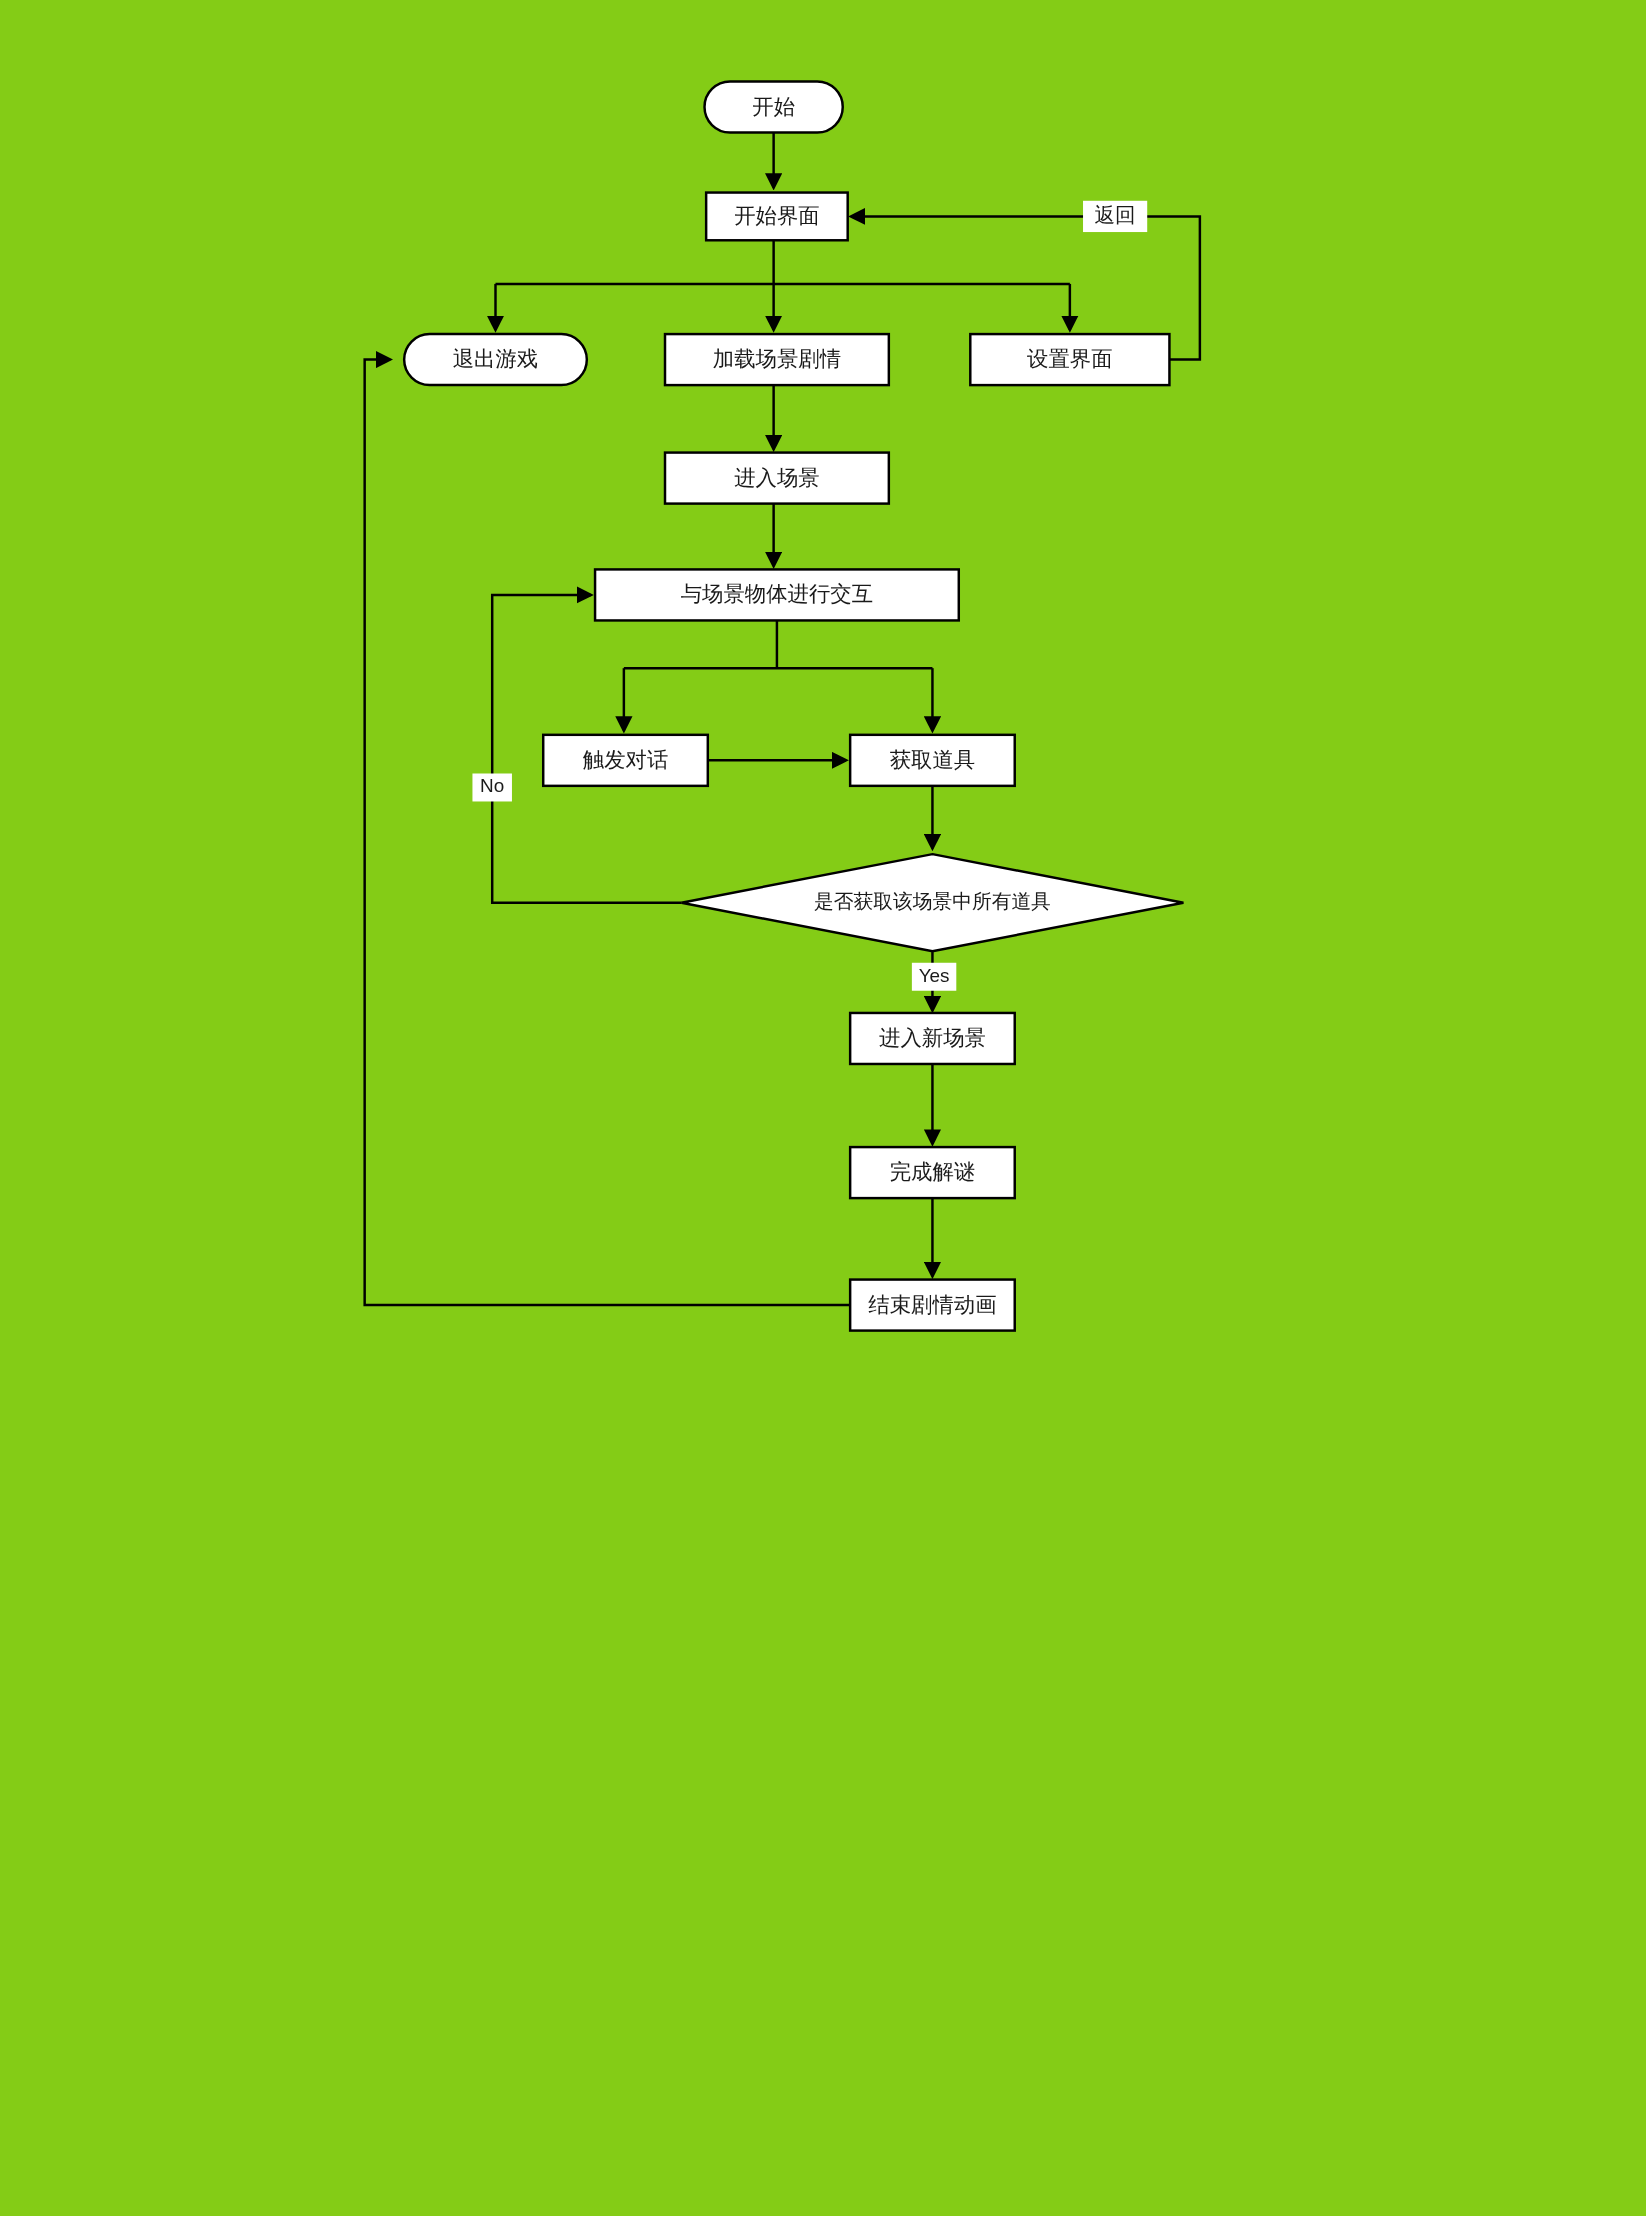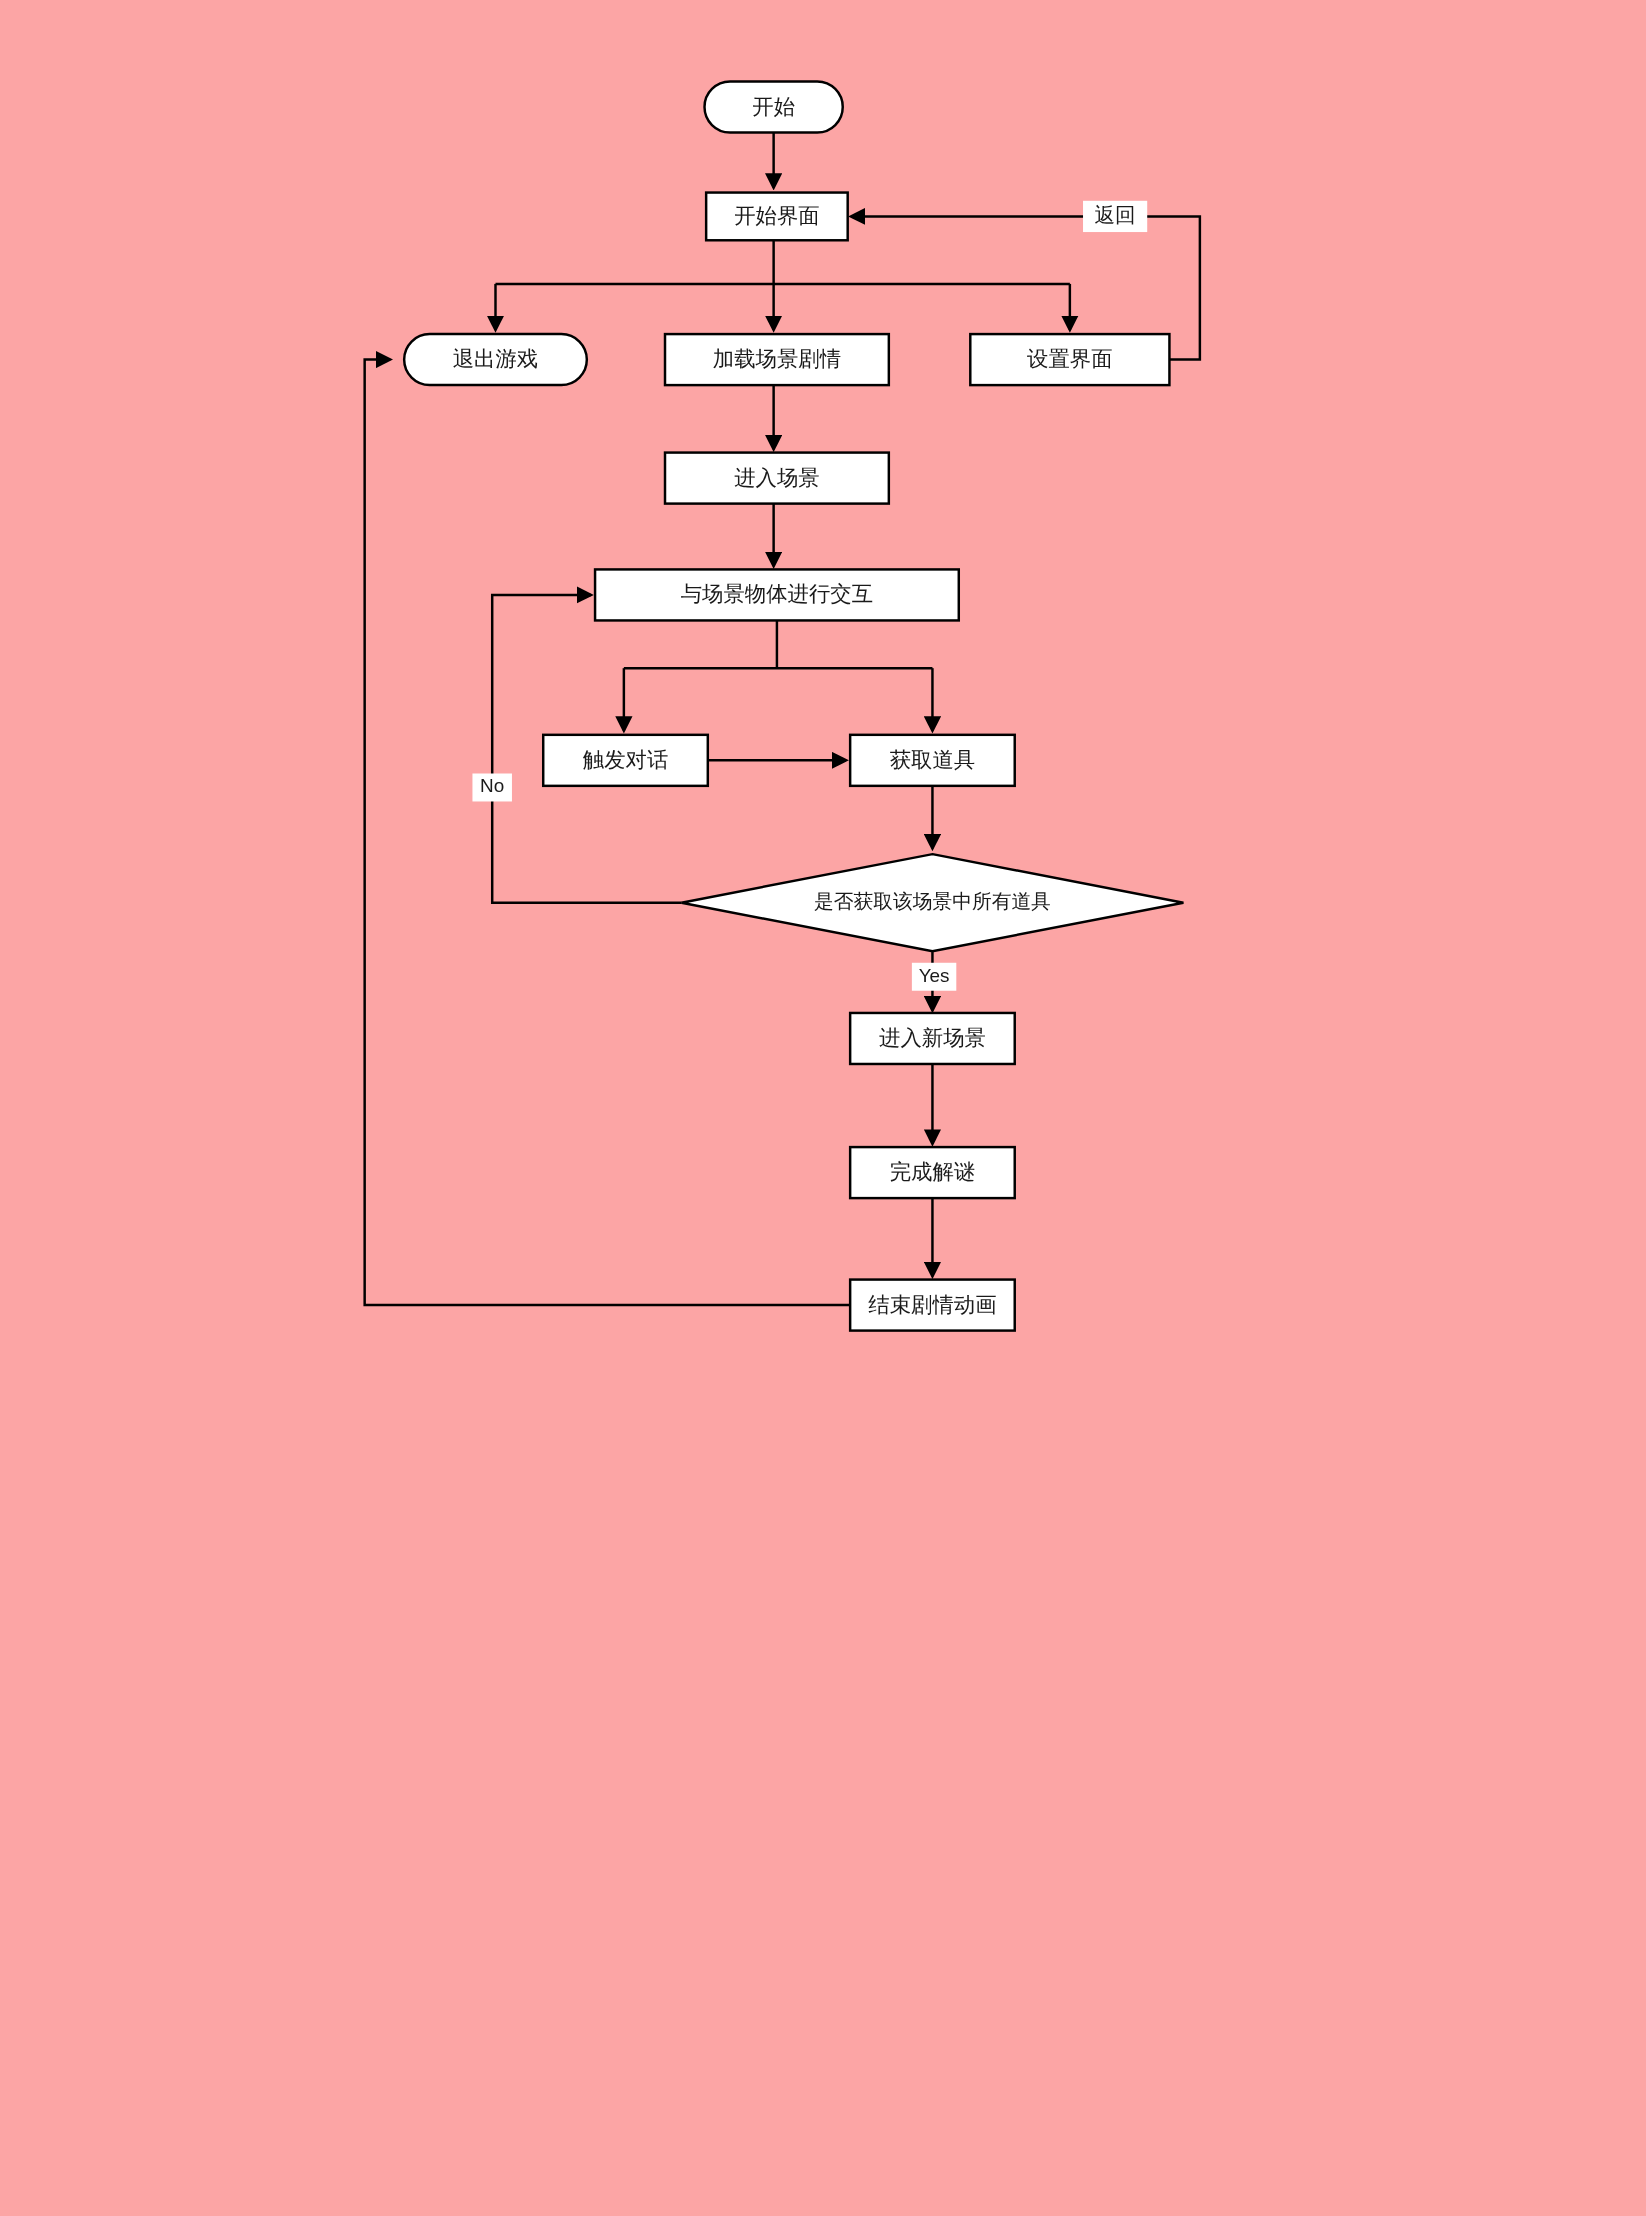--- a/index.html
+++ b/index.html
@@ -7,21 +7,21 @@
     padding: 0;
     background: #ffffff;
   }
   body {
     font-family: "Liberation Sans", "DejaVu Sans", sans-serif;
   }
   #canvas {
     position: relative;
     width: 1646px;
     height: 2216px;
-    background: #fca5a5;
+    background: #84cc16;
     overflow: hidden;
   }
   #flow-svg {
     position: absolute;
     left: 0;
     top: 0;
     width: 1646px;
     height: 2216px;
   }
   .node-shape {

